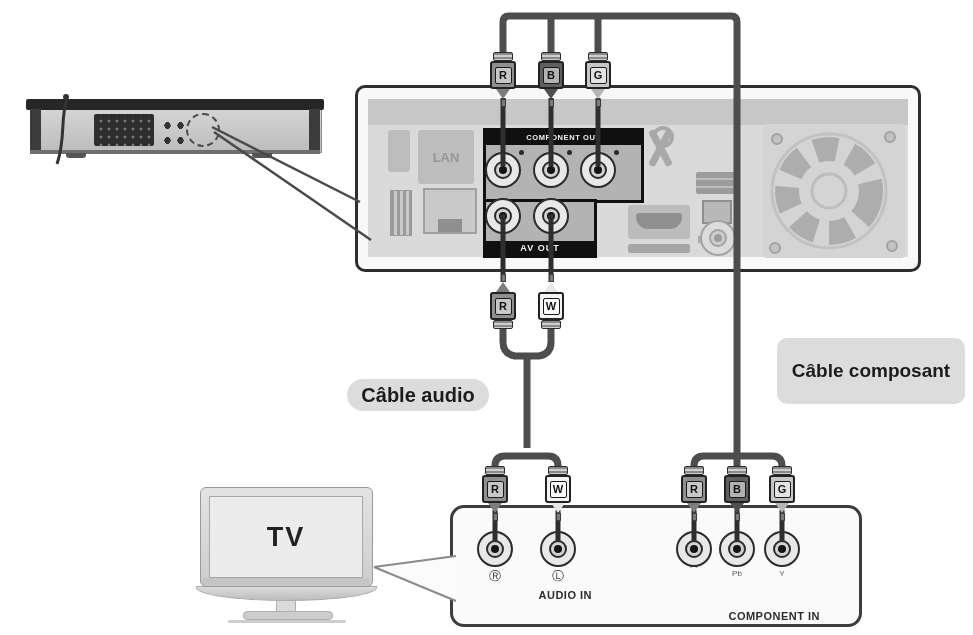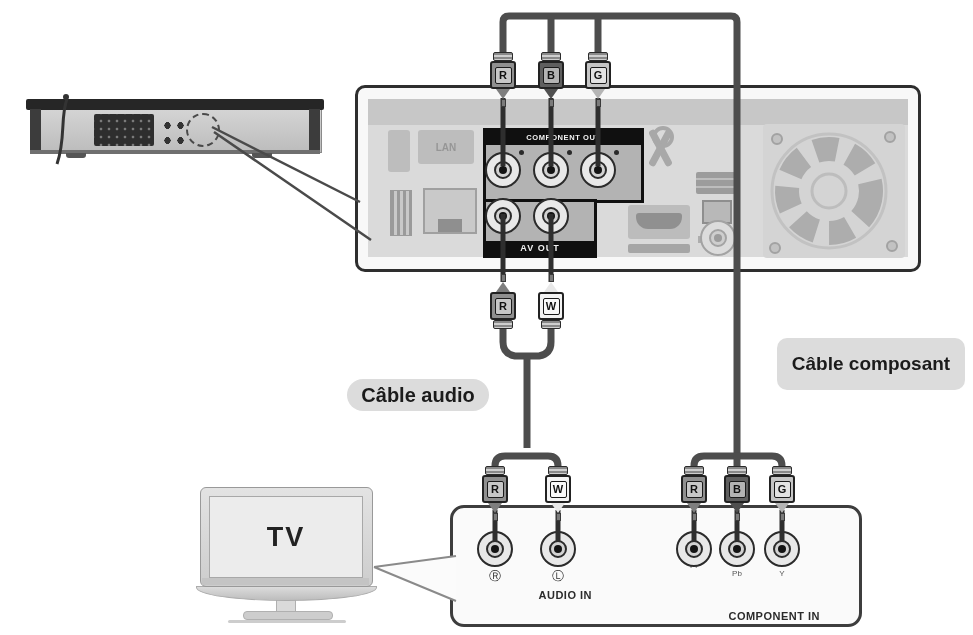--- a/index.html
+++ b/index.html
@@ -6,22 +6,22 @@
   body{width:973px;height:635px;position:relative;background:#fff;
        font-family:"Liberation Sans",sans-serif;overflow:hidden}
   .abs{position:absolute}
 
   
   #player-panel{left:355px;top:85px;width:566px;height:187px;background:#f8f8f8;
     border:3px solid #2e2e2e;border-radius:10px;box-sizing:border-box;z-index:1}
   #player-inner{left:368px;top:99px;width:540px;height:158px;background:#dadada;z-index:1}
   #player-band{left:368px;top:99px;width:540px;height:26px;background:#c7c7c7;z-index:1}
   .faintbox{background:#bdbdbd;border-radius:3px;z-index:2}
-  #lan-label{left:418px;top:130px;width:56px;height:34px;display:flex;align-items:center;
-    justify-content:center;font-size:10px;font-weight:bold;color:#969696}
+  #lan-label{left:418px;top:130px;width:56px;height:54px;display:flex;align-items:center;
+    justify-content:center;font-size:13px;font-weight:bold;color:#969696}
   #usb-label{left:388px;top:130px;width:22px;height:42px}
   #grille{left:390px;top:190px;width:20px;height:44px;border:1px solid #9a9a9a;
     background:repeating-linear-gradient(90deg,#9a9a9a 0 3px,#c9c9c9 3px 6px);z-index:2}
   #lan-port{left:423px;top:188px;width:54px;height:46px;background:#c9c9c9;
     border:2px solid #a0a0a0;box-sizing:border-box;z-index:2}
   #lan-port i{position:absolute;left:13px;bottom:0;width:24px;height:13px;background:#8f8f8f}
   #hdmi{left:628px;top:205px;width:62px;height:34px;background:#bcbcbc;border-radius:3px;z-index:2}
   #hdmi i{display:block;width:46px;height:16px;background:#909090;
     border-radius:3px 3px 12px 12px;margin:8px auto 0}
   #hdmi-label{left:628px;top:244px;width:62px;height:9px;background:#a6a6a6;border-radius:2px;z-index:2}
@@ -77,21 +77,21 @@
   .plug.up .taper{border-top:none;border-bottom:10px solid var(--pc,#999)}
   .plug-r{--pc:#7e7e7e}.plug-r .pbody{background:#8f8f8f}
   .plug-b{--pc:#4f4f4f}.plug-b .pbody{background:#5f5f5f}.plug-b .letter{background:#b3b3b3}
   .plug-g{--pc:#b5b5b5}.plug-g .pbody{background:#c6c6c6}
   .plug-w{--pc:#e8e8e8}.plug-w .pbody{background:#f4f4f4}
 
   
   .pill{position:absolute;background:#dcdcdc;display:flex;align-items:center;justify-content:center;
     font-weight:bold;color:#1b1b1b;z-index:7;text-align:center}
   #pill-audio{left:347px;top:379px;width:142px;height:32px;font-size:20px;border-radius:21px}
-  #pill-comp{left:777px;top:338px;width:188px;height:52px;border-radius:10px;
+  #pill-comp{left:777px;top:338px;width:188px;height:66px;border-radius:10px;
     flex-direction:column;font-size:19px;line-height:1.4}
 
   
   #tv-body{left:200px;top:487px;width:171px;height:98px;background:linear-gradient(180deg,#e3e3e3,#cdcdcd);
     border:1px solid #999;border-radius:6px;z-index:2}
   #tv-screen{left:209px;top:496px;width:152px;height:80px;background:#ececec;border:1px solid #a8a8a8;
     display:flex;align-items:center;justify-content:center;font-size:27px;font-weight:bold;
     letter-spacing:2px;color:#222;z-index:3}
   #tv-strip{left:202px;top:578px;width:167px;height:7px;background:#c4c4c4;z-index:3}
   #tv-bar{left:196px;top:586px;width:179px;height:13px;border:1px solid #ababab;

